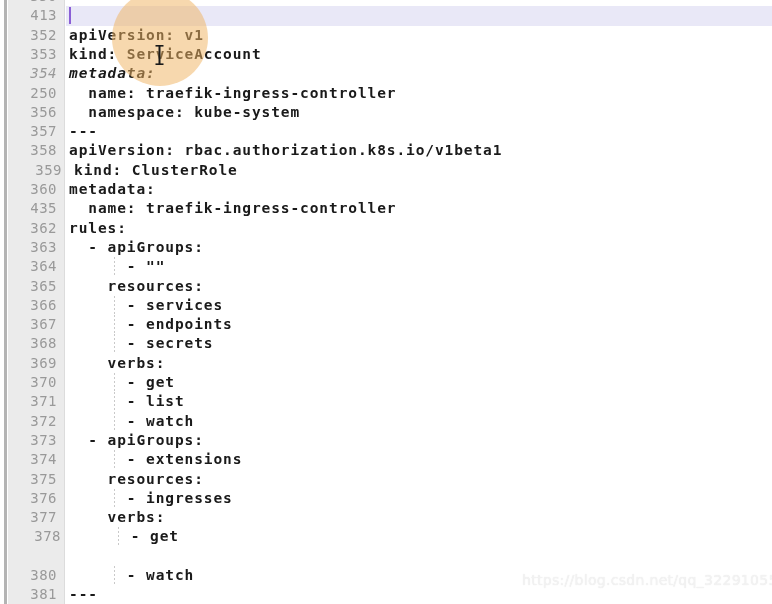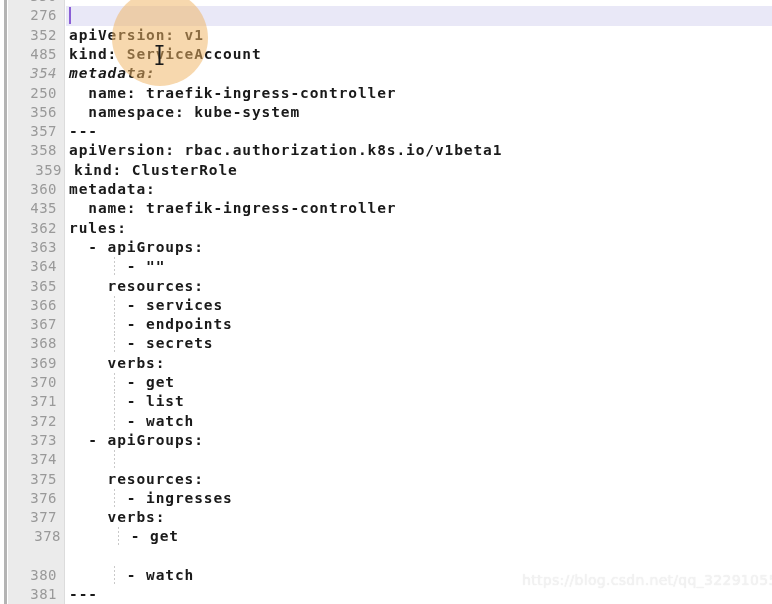--- a/index.html
+++ b/index.html
@@ -166,44 +166,44 @@
 <div id="editor">
 
   <div class="left-strip">
     <div class="thumb"></div>
   </div>
 
   <div class="gutter-bg"></div>
 
   <div class="lines" id="lines">
       <div class="line" style="position: absolute; left: 0px; top: -13px; width: 772px;"><div class="code-bg"></div><div class="lineno">350</div><div class="code"></div></div>
-      <div class="line current" style="position: absolute; left: 0px; top: 6.3px; width: 772px;"><div class="code-bg"></div><div class="lineno">276</div><div class="code"></div><div class="caret" style="left: 69px;"></div></div>
+      <div class="line current" style="position: absolute; left: 0px; top: 6.3px; width: 772px;"><div class="code-bg"></div><div class="lineno">413</div><div class="code"></div><div class="caret" style="left: 69px;"></div></div>
       <div class="line" style="position: absolute; left: 0px; top: 25.6px; width: 772px;"><div class="code-bg"></div><div class="lineno">352</div><div class="code">apiVersion: v1</div></div>
-      <div class="line" style="position: absolute; left: 0px; top: 44.9px; width: 772px;"><div class="code-bg"></div><div class="lineno">485</div><div class="code">kind: ServiceAccount</div></div>
+      <div class="line" style="position: absolute; left: 0px; top: 44.9px; width: 772px;"><div class="code-bg"></div><div class="lineno">353</div><div class="code">kind: ServiceAccount</div></div>
       <div class="line" style="position: absolute; left: 0px; top: 64.2px; width: 772px; font-style: italic;"><div class="code-bg"></div><div class="lineno">354</div><div class="code">metadata:</div></div>
       <div class="line" style="position: absolute; left: 0px; top: 83.5px; width: 772px;"><div class="code-bg"></div><div class="lineno">250</div><div class="code">  name: traefik-ingress-controller</div></div>
       <div class="line" style="position: absolute; left: 0px; top: 102.8px; width: 772px;"><div class="code-bg"></div><div class="lineno">356</div><div class="code">  namespace: kube-system</div></div>
       <div class="line" style="position: absolute; left: 0px; top: 122.1px; width: 772px;"><div class="code-bg"></div><div class="lineno">357</div><div class="code">---</div></div>
       <div class="line" style="position: absolute; left: 0px; top: 141.4px; width: 772px;"><div class="code-bg"></div><div class="lineno">358</div><div class="code">apiVersion: rbac.authorization.k8s.io/v1beta1</div></div>
       <div class="line" style="position: absolute; left: 5px; top: 160.7px; width: 772px;"><div class="code-bg"></div><div class="lineno">359</div><div class="code">kind: ClusterRole</div></div>
       <div class="line" style="position: absolute; left: 0px; top: 180px; width: 772px;"><div class="code-bg"></div><div class="lineno">360</div><div class="code">metadata:</div></div>
       <div class="line" style="position: absolute; left: 0px; top: 199.3px; width: 772px;"><div class="code-bg"></div><div class="lineno">435</div><div class="code">  name: traefik-ingress-controller</div></div>
       <div class="line" style="position: absolute; left: 0px; top: 218.6px; width: 772px;"><div class="code-bg"></div><div class="lineno">362</div><div class="code">rules:</div></div>
       <div class="line" style="position: absolute; left: 0px; top: 237.9px; width: 772px;"><div class="code-bg"></div><div class="lineno">363</div><div class="code">  - apiGroups:</div></div>
       <div class="line" style="position: absolute; left: 0px; top: 257.2px; width: 772px;"><div class="code-bg"></div><div class="lineno">364</div><div class="iguide" style="left: 114px;"></div><div class="code">      - ""</div></div>
       <div class="line" style="position: absolute; left: 0px; top: 276.5px; width: 772px;"><div class="code-bg"></div><div class="lineno">365</div><div class="code">    resources:</div></div>
       <div class="line" style="position: absolute; left: 0px; top: 295.8px; width: 772px;"><div class="code-bg"></div><div class="lineno">366</div><div class="iguide" style="left: 114px;"></div><div class="code">      - services</div></div>
       <div class="line" style="position: absolute; left: 0px; top: 315.1px; width: 772px;"><div class="code-bg"></div><div class="lineno">367</div><div class="iguide" style="left: 114px;"></div><div class="code">      - endpoints</div></div>
       <div class="line" style="position: absolute; left: 0px; top: 334.4px; width: 772px;"><div class="code-bg"></div><div class="lineno">368</div><div class="iguide" style="left: 114px;"></div><div class="code">      - secrets</div></div>
       <div class="line" style="position: absolute; left: 0px; top: 353.7px; width: 772px;"><div class="code-bg"></div><div class="lineno">369</div><div class="code">    verbs:</div></div>
       <div class="line" style="position: absolute; left: 0px; top: 373px; width: 772px;"><div class="code-bg"></div><div class="lineno">370</div><div class="iguide" style="left: 114px;"></div><div class="code">      - get</div></div>
       <div class="line" style="position: absolute; left: 0px; top: 392.3px; width: 641px;"><div class="code-bg"></div><div class="lineno">371</div><div class="iguide" style="left: 114px;"></div><div class="code">      - list</div></div>
       <div class="line" style="position: absolute; left: 0px; top: 411.6px; width: 772px;"><div class="code-bg"></div><div class="lineno">372</div><div class="iguide" style="left: 114px;"></div><div class="code">      - watch</div></div>
       <div class="line" style="position: absolute; left: 0px; top: 430.9px; width: 624px;"><div class="code-bg"></div><div class="lineno">373</div><div class="code">  - apiGroups:</div></div>
-      <div class="line" style="position: absolute; left: 0px; top: 450.2px; width: 772px;"><div class="code-bg"></div><div class="lineno">374</div><div class="iguide" style="left: 114px;"></div></div>
+      <div class="line" style="position: absolute; left: 0px; top: 450.2px; width: 772px;"><div class="code-bg"></div><div class="lineno">374</div><div class="iguide" style="left: 114px;"></div><div class="code">      - extensions</div></div>
       <div class="line" style="position: absolute; left: 0px; top: 469.5px; width: 772px;"><div class="code-bg"></div><div class="lineno">375</div><div class="code">    resources:</div></div>
       <div class="line" style="position: absolute; left: 0px; top: 488.8px; width: 772px;"><div class="code-bg"></div><div class="lineno">376</div><div class="iguide" style="left: 114px;"></div><div class="code">      - ingresses</div></div>
       <div class="line" style="position: absolute; left: 0px; top: 508.1px; width: 728px;"><div class="code-bg"></div><div class="lineno">377</div><div class="code">    verbs:</div></div>
       <div class="line" style="position: absolute; left: 4px; top: 527.4px; width: 632px;"><div class="code-bg"></div><div class="lineno">378</div><div class="iguide" style="left: 114px;"></div><div class="code">      - get</div></div>
       <div class="line" style="position: absolute; left: 0px; top: 562px; width: 772px; margin-top: 44px;"><div class="code-bg"></div><div class="lineno">379</div><div class="iguide" style="left: 114px;"></div><div class="code">      - list</div></div>
       <div class="line" style="position: absolute; left: 0px; top: 566px; width: 772px;"><div class="code-bg"></div><div class="lineno">380</div><div class="iguide" style="left: 114px;"></div><div class="code">      - watch</div></div>
       <div class="line" style="position: absolute; left: 0px; top: 585.3px; width: 772px;"><div class="code-bg"></div><div class="lineno">381</div><div class="code">---</div></div>
     </div>
 
   <div class="click-blob" id="clickBlob" style="left: 112px; top: -10px; width: 96px; height: 96px;"></div>

